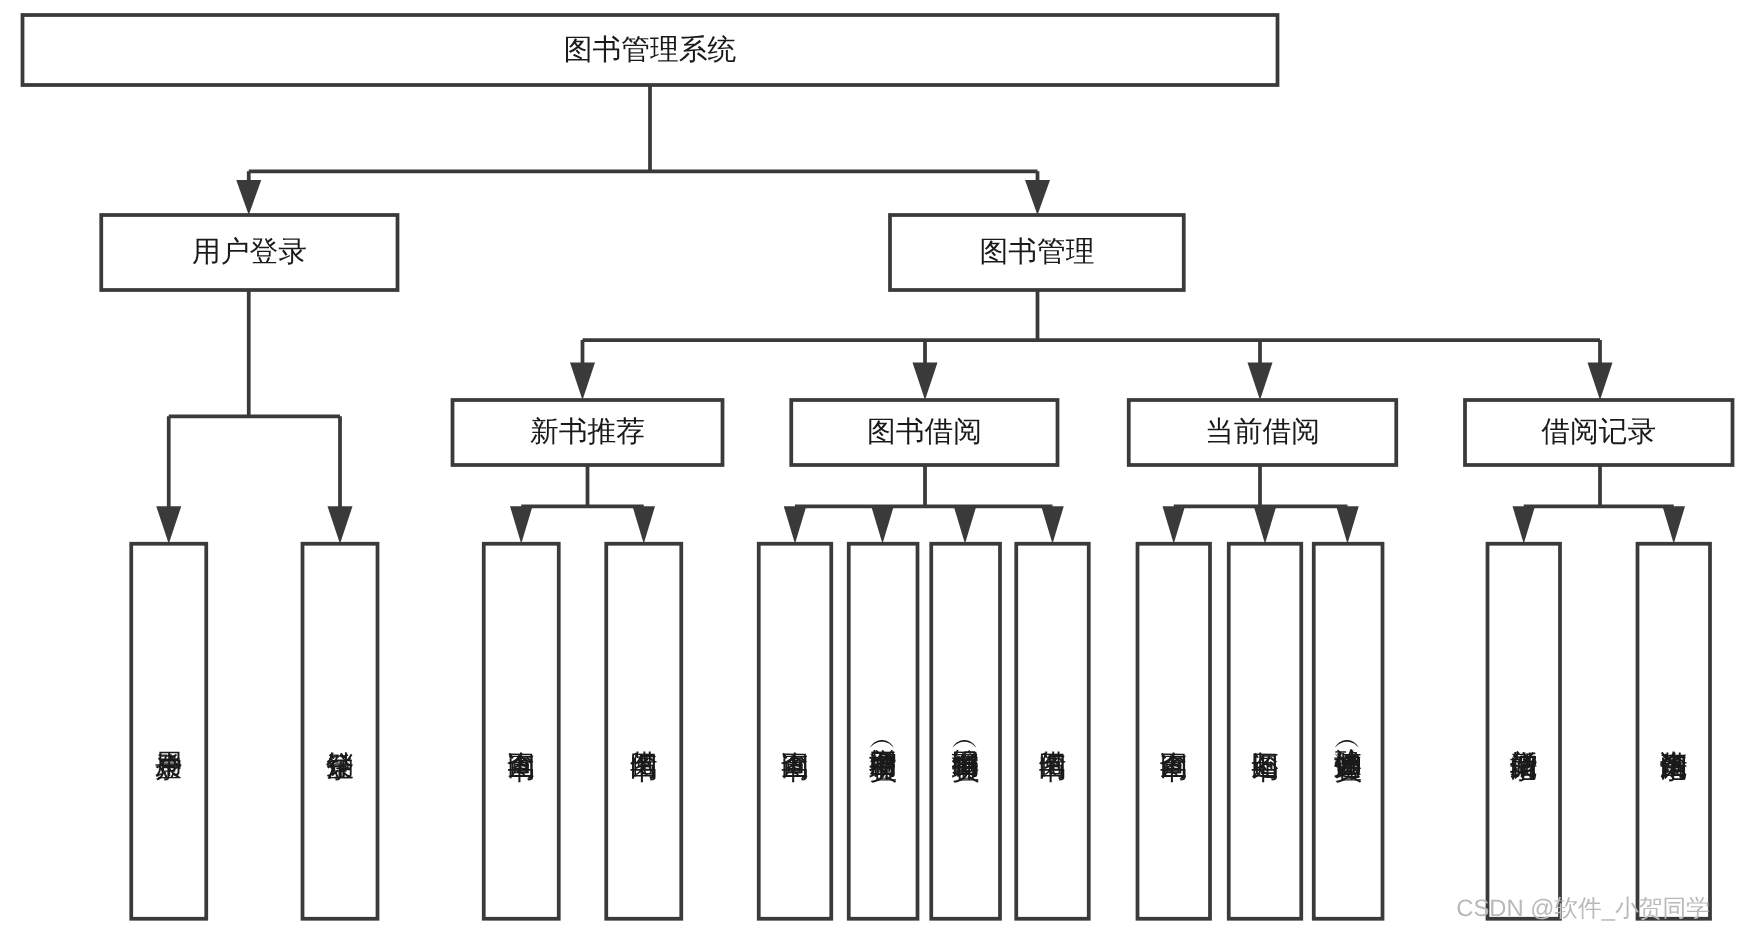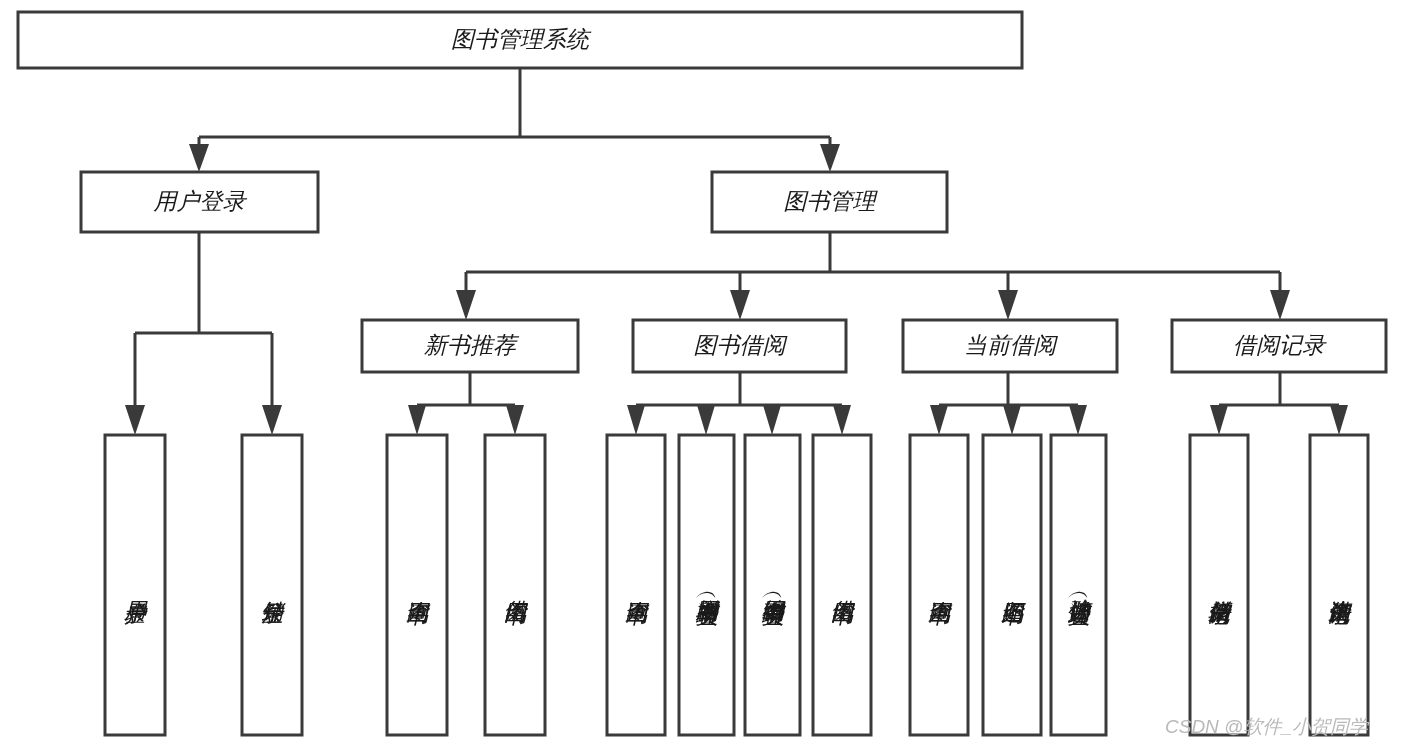--- a/index.html
+++ b/index.html
@@ -11,21 +11,20 @@
     width: 1405px;
     height: 747px;
     font-family: "Liberation Sans", "DejaVu Sans", sans-serif;
     overflow: hidden;
   }
   #diagram-root {
     position: relative;
     width: 1405px;
     height: 747px;
     background: #ffffff;
-    font-style: italic;
   }
   svg.diagram-canvas {
     position: absolute;
     left: 0;
     top: 0;
     width: 1405px;
     height: 747px;
   }
   .node-box {
     fill: #ffffff;

